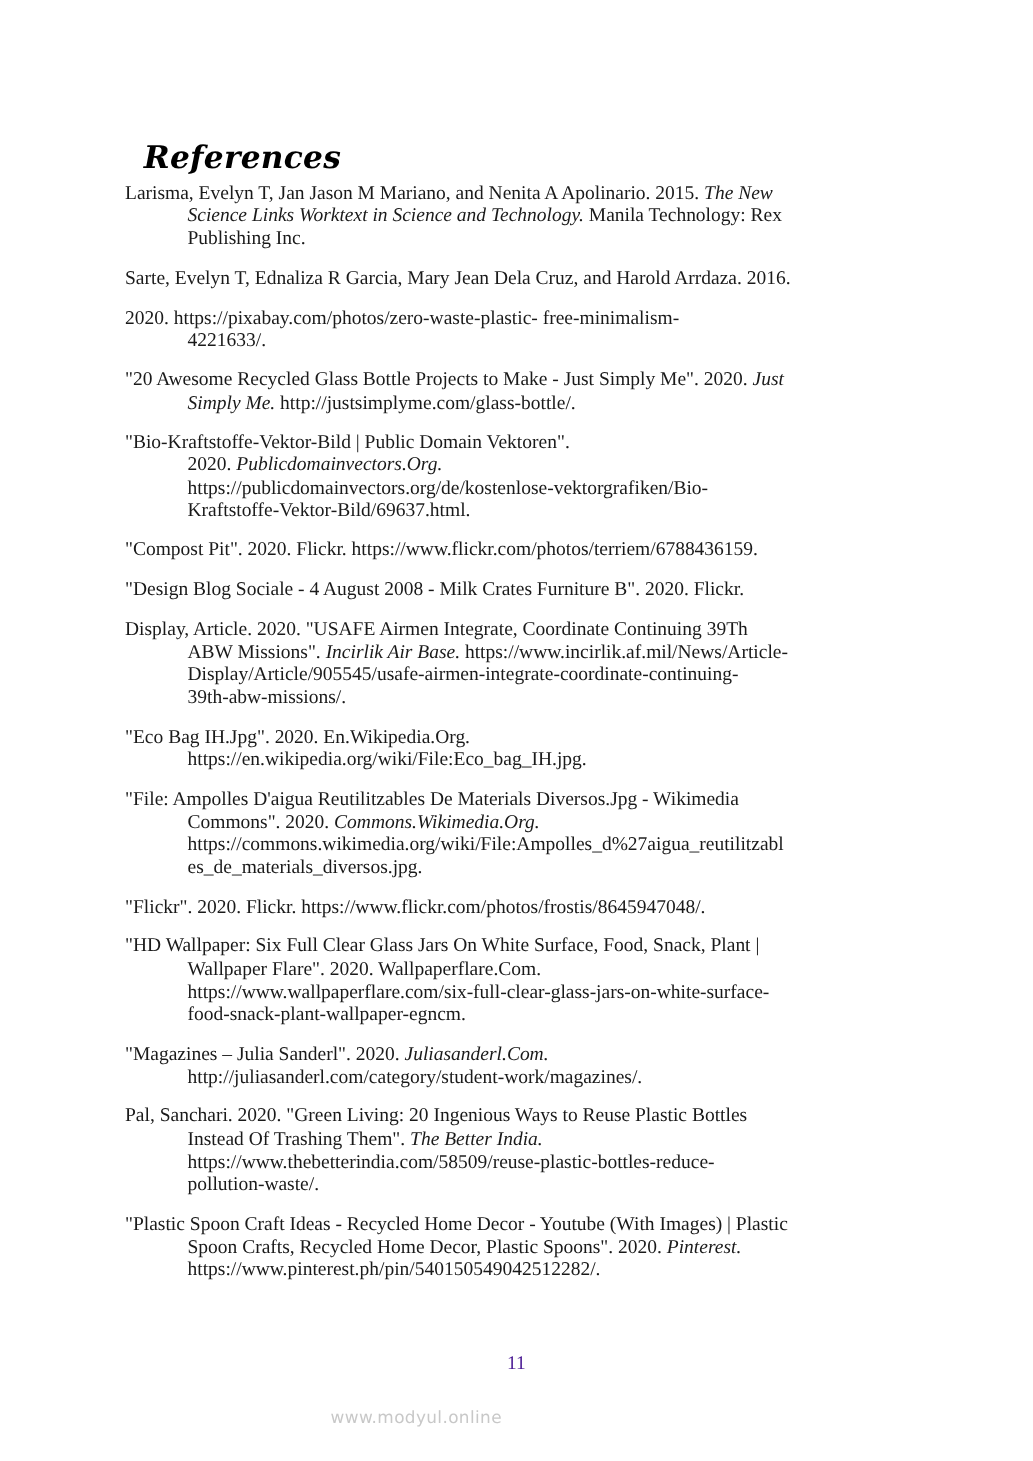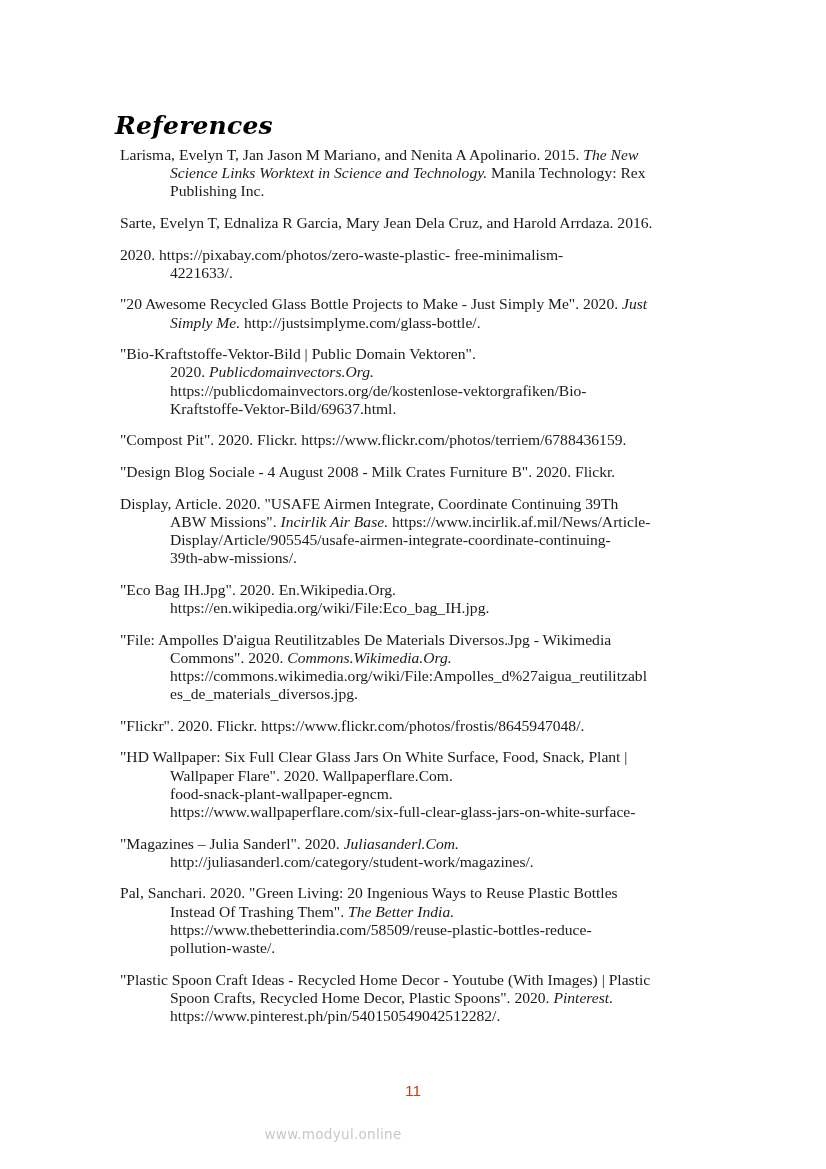--- a/index.html
+++ b/index.html
@@ -34,21 +34,20 @@
     }
     .refs {
       position: absolute;
       left: 100px;
       top: 146px;
       width: 627px;
       font-family: "Liberation Serif", serif;
       font-size: 15.6px;
       line-height: 18.2px;
       color: #1a1a1a;
-      margin-left: 20px;
     }
     .ref {
       margin: 0 0 13.4px 0;
       padding-left: 50px;
       text-indent: -50px;
       text-align: justify;
       text-align-last: left;
     }
     .ref .line {
       display: block;
@@ -58,23 +57,23 @@
       text-indent: 0;
       margin-left: -50px;
     }
     i { font-style: italic; }
     .pagenum {
       position: absolute;
       left: 0;
       width: 826px;
       top: 1082px;
       text-align: center;
-      font-family: Liberation Sans, sans-serif;
+      font-family: Liberation Serif, serif;
       font-size: 15.5px;
-      color: #c2410c;
+      color: #4c1d95;
     }
     .watermark {
       position: absolute;
       left: 0;
       width: 666px;
       top: 1126px;
       text-align: center;
       font-family: "DejaVu Sans", sans-serif;
       font-size: 13.5px;
       color: #c8c8c8;
@@ -131,22 +130,22 @@
         <span class="line cont"><span>Commons". 2020. </span><i>Commons.Wikimedia.Org.</i></span>
         <span class="line cont"><span>https://commons.wikimedia.org/wiki/File:Ampolles_d%27aigua_reutilitzabl</span></span>
         <span class="line cont"><span>es_de_materials_diversos.jpg.</span></span>
       </p>
       <p class="ref">
         <span class="line"><span>"Flickr". 2020. Flickr. https://www.flickr.com/photos/frostis/8645947048/.</span></span>
       </p>
       <p class="ref">
         <span class="line"><span>"HD Wallpaper: Six Full Clear Glass Jars On White Surface, Food, Snack, Plant |</span></span>
         <span class="line cont"><span>Wallpaper Flare". 2020. Wallpaperflare.Com.</span></span>
+        <span class="line cont"><span>https://www.wallpaperflare.com/six-full-clear-glass-jars-on-white-surface-</span></span>
         <span class="line cont"><span>food-snack-plant-wallpaper-egncm.</span></span>
-        <span class="line cont"><span>https://www.wallpaperflare.com/six-full-clear-glass-jars-on-white-surface-</span></span>
       </p>
       <p class="ref">
         <span class="line"><span>"Magazines – Julia Sanderl". 2020. </span><i>Juliasanderl.Com.</i></span>
         <span class="line cont"><span>http://juliasanderl.com/category/student-work/magazines/.</span></span>
       </p>
       <p class="ref">
         <span class="line"><span>Pal, Sanchari. 2020. "Green Living: 20 Ingenious Ways to Reuse Plastic Bottles</span></span>
         <span class="line cont"><span>Instead Of Trashing Them". </span><i>The Better India.</i></span>
         <span class="line cont"><span>https://www.thebetterindia.com/58509/reuse-plastic-bottles-reduce-</span></span>
         <span class="line cont"><span>pollution-waste/.</span></span>

